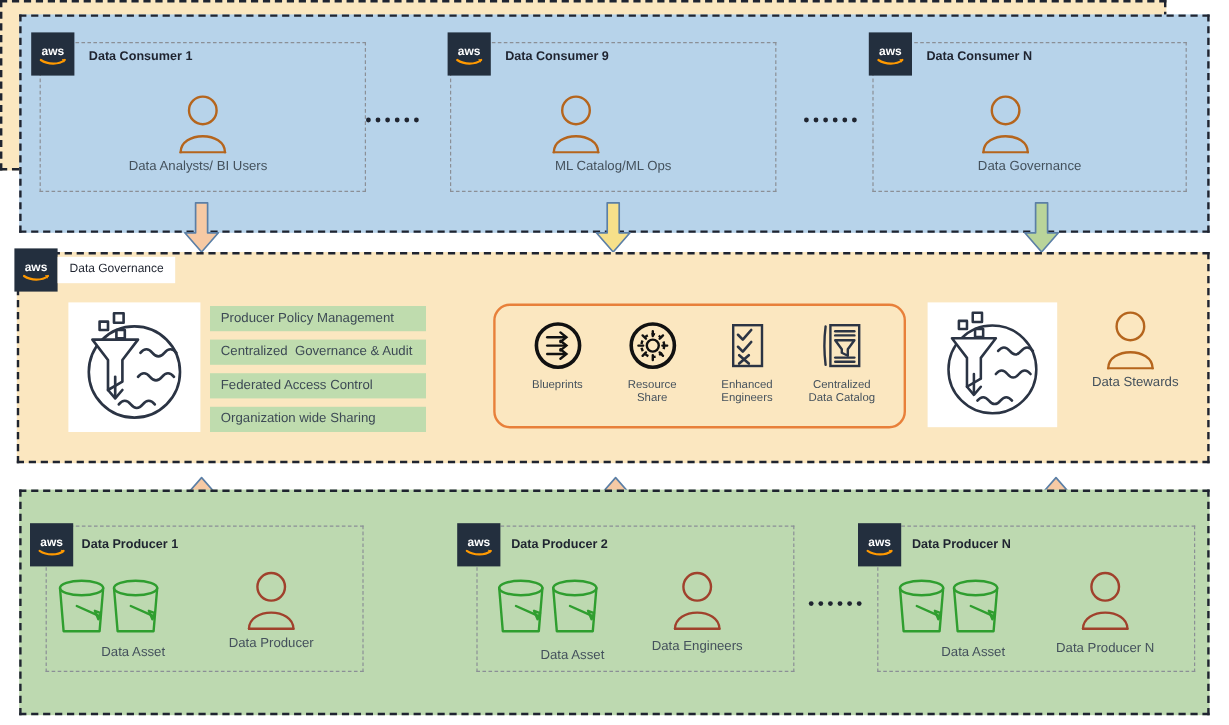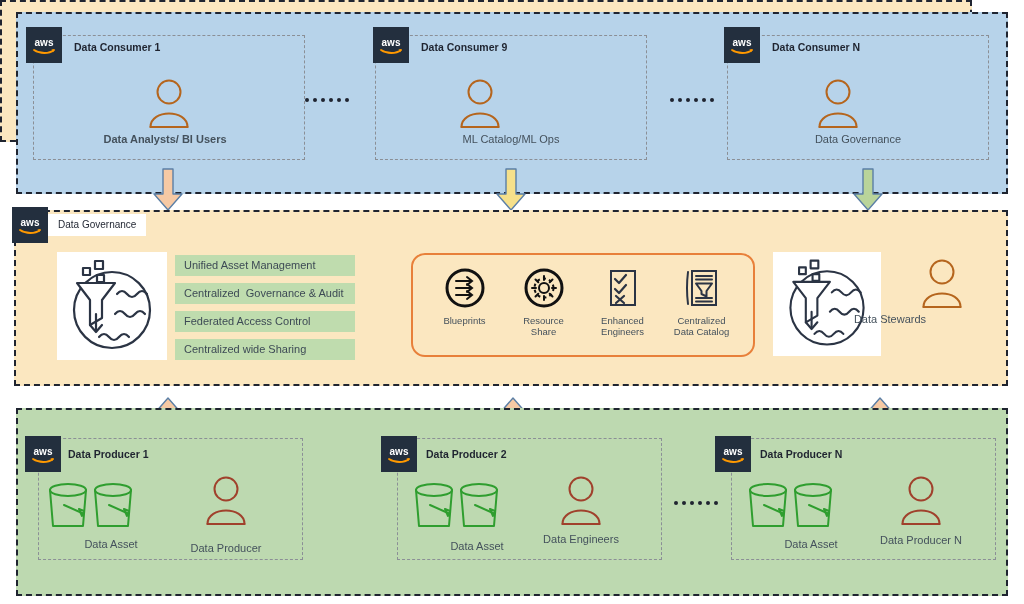--- a/index.html
+++ b/index.html
@@ -184,21 +184,21 @@
     </svg>
   </div>
   <div class="acct-title" style="left:74px;top:41px;">Data Consumer 1</div>
   <div class="person" style="left:148px;top:78px;">
     <svg width="42" height="50" viewBox="0 0 42 50">
       <circle cx="21" cy="14" r="11.5" fill="none" stroke="#b5651d" stroke-width="2"></circle>
       <path d="M2.5 49 C2.5 31, 39.5 31, 39.5 49" fill="none" stroke="#b5651d" stroke-width="2" stroke-linecap="round"></path>
       <line x1="2.5" y1="49" x2="39.5" y2="49" stroke="#b5651d" stroke-width="2" stroke-linecap="round"></line>
     </svg>
   </div>
-  <div class="cap" style="left:33px;top:133px;width:264px;font-weight:bold;">Data Analysts/ BI Users</div>
+  <div class="cap" style="left:33px;top:133px;width:264px;">Data Analysts/ BI Users</div>
 
   <div class="dots" style="left:305px;top:98px;">
     <i></i>
       <i></i>
       <i></i>
       <i></i>
       <i></i>
       <i></i>
   </div>
 
@@ -286,24 +286,24 @@
         <line x1="39" y1="62" x2="39" y2="79"></line>
         <path d="M33 73 L39 80 L45 73"></path>
         <path d="M60 42 q5 -6 10 0 q5 6 10 0 q5 -6 10 0"></path>
         <path d="M58 62 q5 -6 10 0 q5 6 10 0 q5 -6 10 0"></path>
         <path d="M42 85 q5 -6 10 0 q5 6 10 0 q5 -6 10 0"></path>
       </g>
     </svg>
   </div>
 
   <div class="featurelist" style="left:175px;top:255px;width:180px;z-index:5;">
-    <div class="feature">Unified Asset Management</div>
+    <div class="feature">Producer Policy Management</div>
     <div class="feature">Centralized  Governance &amp; Audit</div>
     <div class="feature">Federated Access Control</div>
-    <div class="feature">Centralized wide Sharing</div>
+    <div class="feature">Organization wide Sharing</div>
   </div>
 
   <div class="capsule" style="left:411px;top:253px;width:344px;height:104px;z-index:5;">
     <div class="capsule-row">
 
       <div class="cap-item">
         <span>
           <svg width="42" height="42" viewBox="0 0 42 42">
             <circle cx="21" cy="21" r="18" fill="none" stroke="#111111" stroke-width="3"></circle>
             <g stroke="#111111" stroke-width="2" fill="none" stroke-linecap="round">
@@ -390,21 +390,21 @@
     </svg>
   </div>
 
   <div class="person" style="left:921px;top:258px;z-index:5;">
     <svg width="42" height="50" viewBox="0 0 42 50">
       <circle cx="21" cy="14" r="11.5" fill="none" stroke="#b5651d" stroke-width="2"></circle>
       <path d="M2.5 49 C2.5 31, 39.5 31, 39.5 49" fill="none" stroke="#b5651d" stroke-width="2" stroke-linecap="round"></path>
       <line x1="2.5" y1="49" x2="39.5" y2="49" stroke="#b5651d" stroke-width="2" stroke-linecap="round"></line>
     </svg>
   </div>
-  <div class="cap" style="left:828px;top:313px;width:124px;z-index:5;">Data Stewards</div>
+  <div class="cap" style="left:884px;top:313px;width:124px;z-index:5;">Data Stewards</div>
 
   <div class="arrow" style="left:152px;top:396px;">
     <svg width="32" height="46" viewBox="0 0 32 46">
       <path d="M16 2 L30 18 L21 18 L21 44 L11 44 L11 18 L2 18 Z" fill="#f6c9a4" stroke="#5b7fa6" stroke-width="1.4" stroke-linejoin="round"></path>
     </svg>
   </div>
   <div class="arrow" style="left:497px;top:396px;">
     <svg width="32" height="46" viewBox="0 0 32 46">
       <path d="M16 2 L30 18 L21 18 L21 44 L11 44 L11 18 L2 18 Z" fill="#f6c9a4" stroke="#5b7fa6" stroke-width="1.4" stroke-linejoin="round"></path>
     </svg>
@@ -447,21 +447,21 @@
     </svg>
   </div>
   <div class="cap" style="left:43px;top:538px;width:136px;">Data Asset</div>
   <div class="person" style="left:205px;top:475px;">
     <svg width="42" height="50" viewBox="0 0 42 50">
       <circle cx="21" cy="14" r="11.5" fill="none" stroke="#a0412c" stroke-width="2"></circle>
       <path d="M2.5 49 C2.5 31, 39.5 31, 39.5 49" fill="none" stroke="#a0412c" stroke-width="2" stroke-linecap="round"></path>
       <line x1="2.5" y1="49" x2="39.5" y2="49" stroke="#a0412c" stroke-width="2" stroke-linecap="round"></line>
     </svg>
   </div>
-  <div class="cap" style="left:166px;top:530px;width:120px;margin-top:12px;">Data Producer</div>
+  <div class="cap" style="left:166px;top:530px;width:120px;">Data Producer</div>
 
   <div class="acct" style="left:397px;top:438px;width:265px;height:122px;"></div>
   <div class="aws-logo" style="left:381px;top:436px;">
     <svg width="26" height="20" viewBox="0 0 26 20" aria-hidden="true">
       <text x="13" y="11" fill="#ffffff" font-family="Liberation Sans, sans-serif" font-size="10" font-weight="bold" text-anchor="middle">aws</text>
       <path d="M3 15 C9 19, 18 19, 23 15" stroke="#ff9900" stroke-width="1.8" fill="none" stroke-linecap="round"></path>
       <path d="M20.5 14.2 L23.6 14.6 L22.3 17.2" fill="#ff9900"></path>
     </svg>
   </div>
   <div class="acct-title" style="left:426px;top:448px;">Data Producer 2</div>

